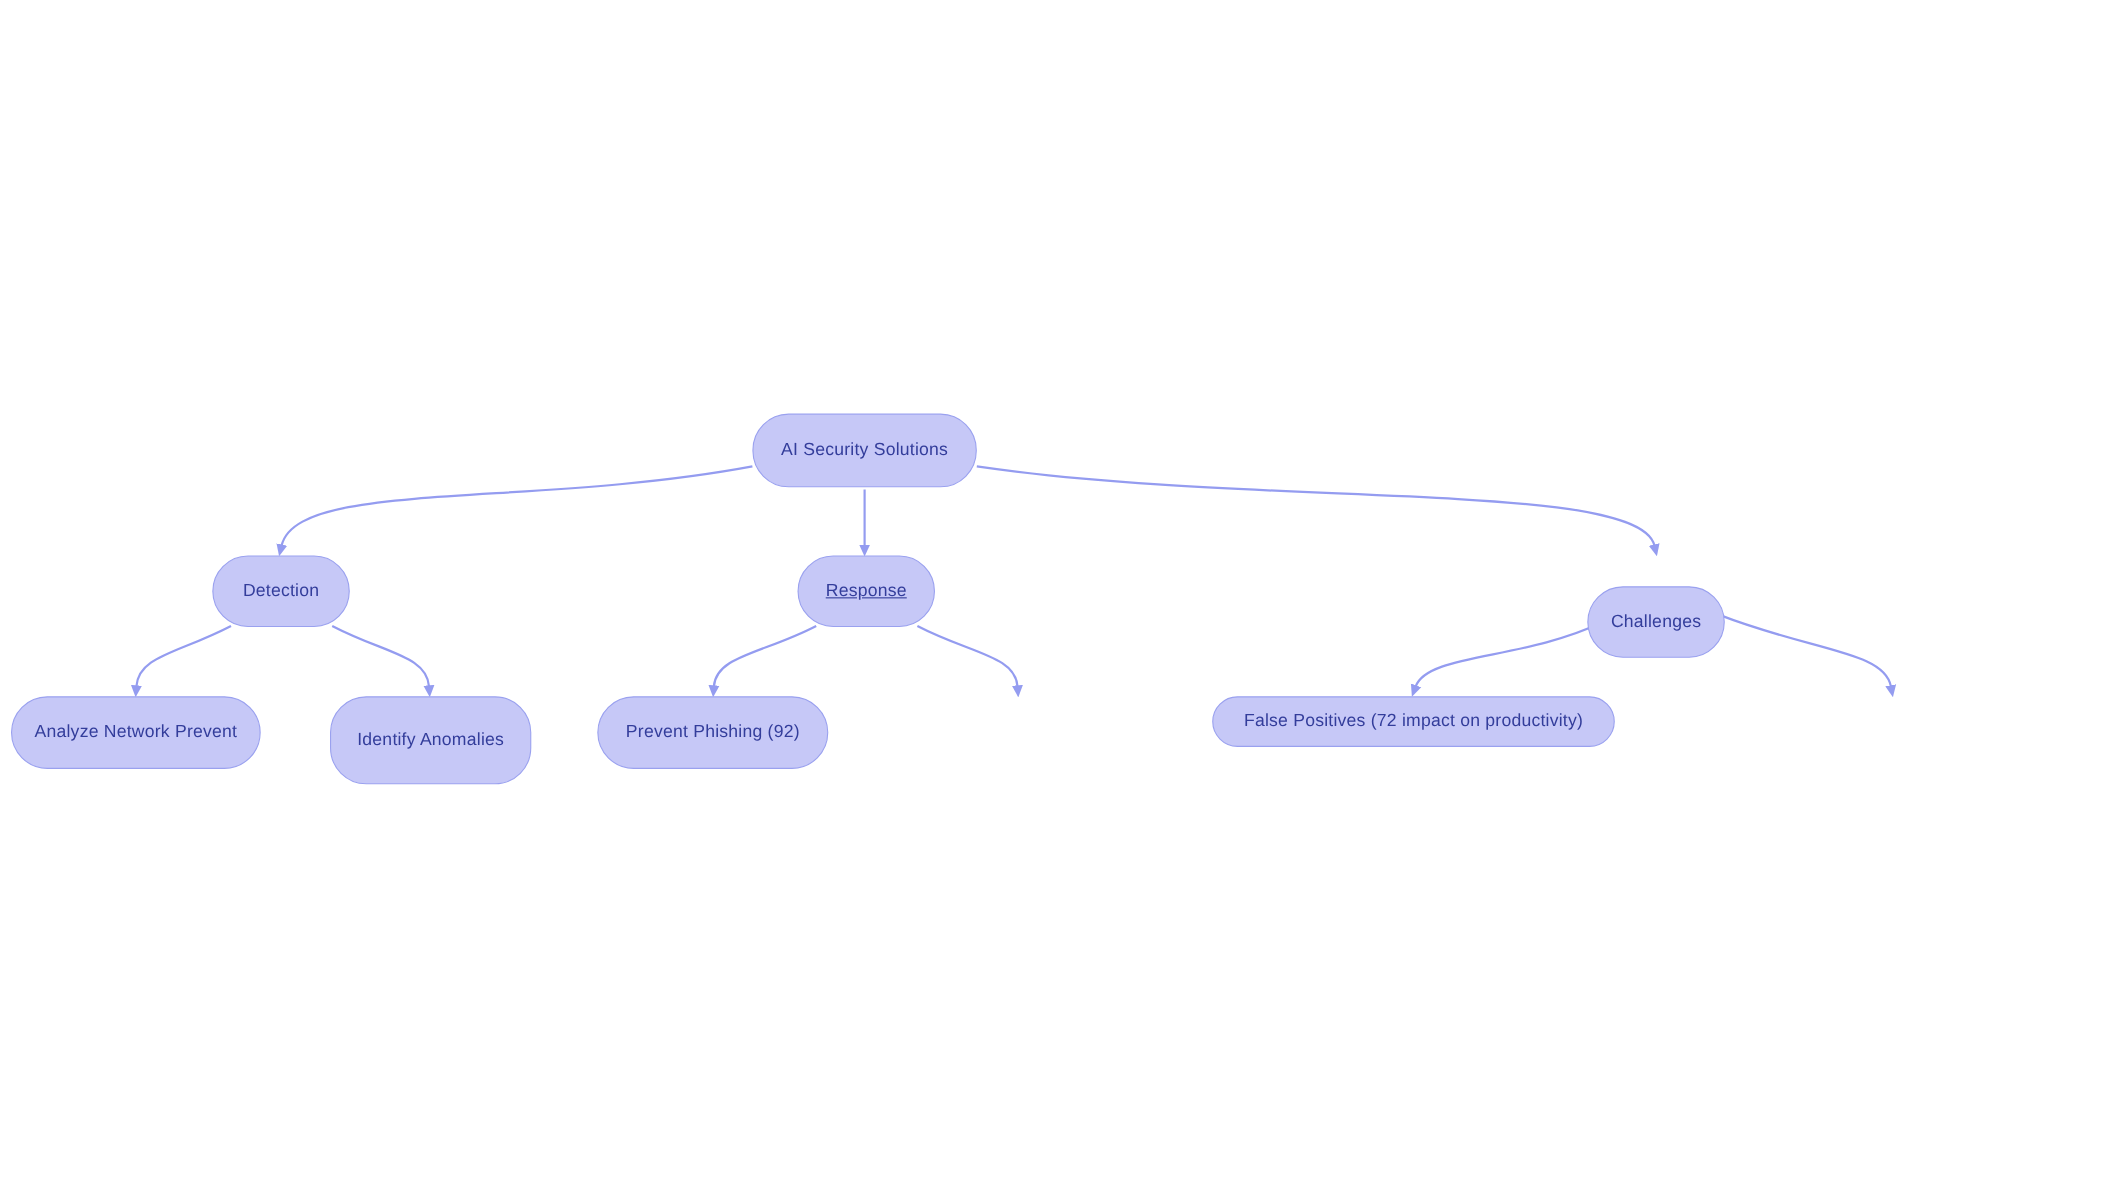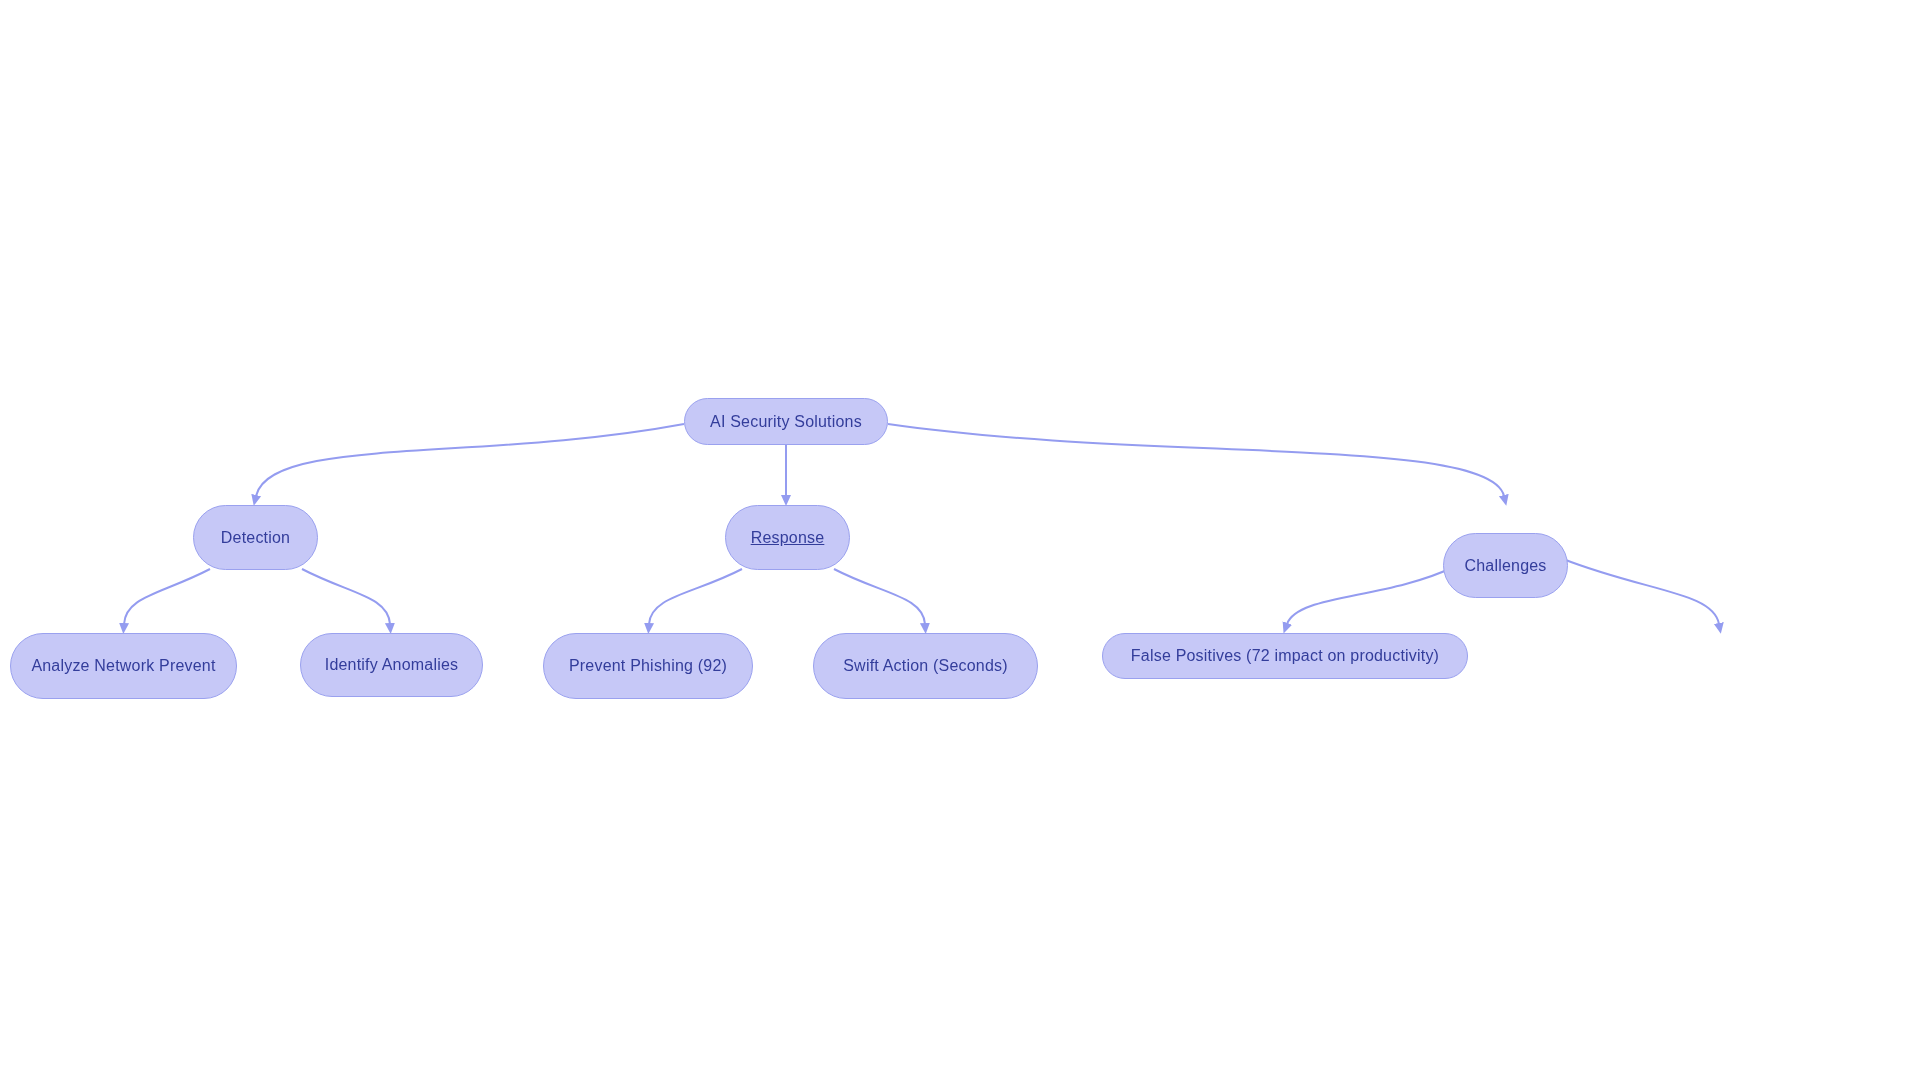--- a/index.html
+++ b/index.html
@@ -62,32 +62,31 @@
     <path class="edge" d="M 786 445 L 786 496" marker-end="url(#arrow)"></path>
     <path class="edge" d="M 888 424 C 1150 462, 1490 436, 1504 496" marker-end="url(#arrow)"></path>
     <path class="edge" d="M 210 569 C 162 594, 126 596, 124 624" marker-end="url(#arrow)"></path>
     <path class="edge" d="M 302 569 C 350 594, 388 596, 390 624" marker-end="url(#arrow)"></path>
     <path class="edge" d="M 742 569 C 694 594, 651 596, 649 624" marker-end="url(#arrow)"></path>
     <path class="edge" d="M 834 569 C 882 594, 923 596, 925 624" marker-end="url(#arrow)"></path>
     <path class="edge" d="M 1456 566 C 1385 600, 1298 594, 1287 624" marker-end="url(#arrow)"></path>
     <path class="edge" d="M 1563 559 C 1648 592, 1713 592, 1719 624" marker-end="url(#arrow)"></path>
   </svg>
 
-  <div class="node" style="left:684px; top:398px; width:204px; height:47px;">AI Security Solutions</div>
+  <div class="node" style="left:684px; top:376px; width:204px; height:67px;">AI Security Solutions</div>
 
   <div class="node" style="left:193px; top:505px; width:125px; height:65px;">Detection</div>
 
   <div class="node" style="left:725px; top:505px; width:125px; height:65px;text-decoration:underline;">Response</div>
 
   <div class="node" style="left:1443px; top:505px; width:125px; height:65px;margin-top:28px;">Challenges</div>
 
   <div class="node" style="left:10px; top:633px; width:227px; height:66px;">Analyze Network Prevent</div>
 
-  <div class="node" style="left:300px; top:633px; width:183px; height:64px;">Identify Anomalies</div>
+  <div class="node" style="left:300px; top:633px; width:183px; height:80px;">Identify Anomalies</div>
 
   <div class="node" style="left:543px; top:633px; width:210px; height:66px;">Prevent Phishing (92)</div>
 
-  <div class="node" style="left:813px; top:633px; width:225px; height:66px;">Swift Action (Seconds)</div>
 
   <div class="node" style="left:1102px; top:633px; width:366px; height:46px;">False Positives (72 impact on productivity)</div>
 
 
 </div>
 
 </body></html>

